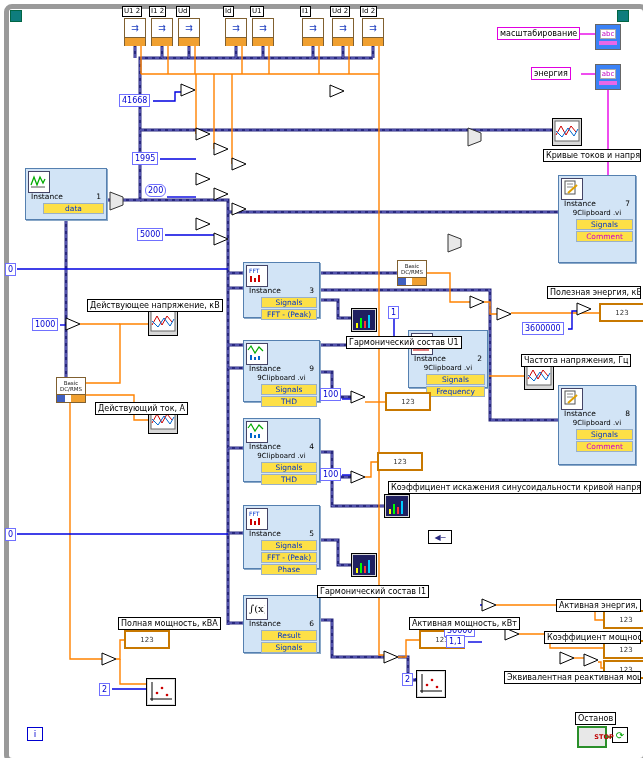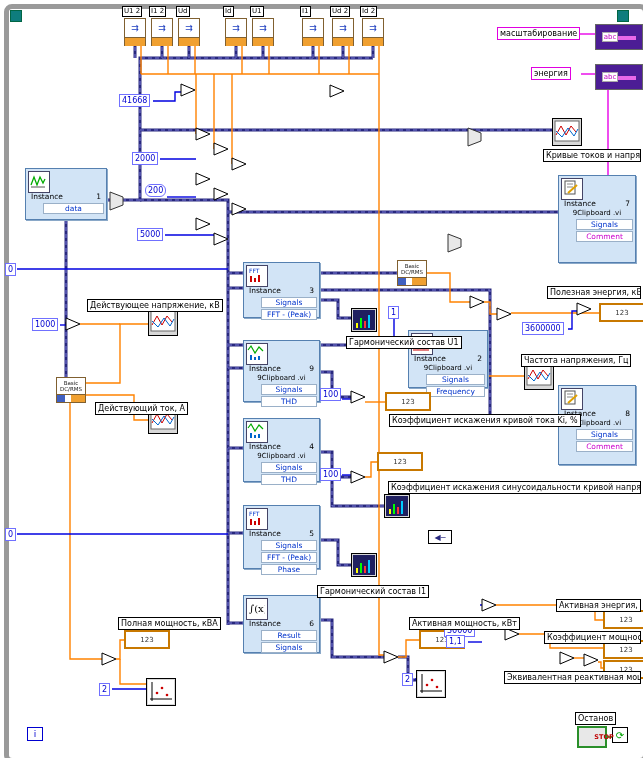--- a/index.html
+++ b/index.html
@@ -22,31 +22,31 @@
   .topnode .tn-bot{height:8px;background:#f0a030;border-top:1px solid #806030;}
   .tn-label{background:#fff;border:1px solid #000;font-size:7px;line-height:9px;
        padding:0 1px;white-space:nowrap;z-index:3;}
   .xvi{background:#d2e4f6;border:1px solid #5580b0;box-shadow:1px 1px 0 #8aa8c8;
        padding:1px;z-index:2;}
   .xvi-head{height:22px;display:flex;align-items:flex-start;}
   .xvi-icon{width:20px;height:20px;background:#fff;border:1px solid #446;margin:1px;}
   .xvi-name{display:flex;justify-content:space-between;font-size:7.5px;
        line-height:10px;padding:0 4px;color:#000;}
   .xvi-sub{font-size:7px;line-height:9px;text-align:center;color:#000;}
-  .xvi-row{background:#ffffff;border:1px solid #9ab0c8;font-size:7.5px;line-height:9px;
+  .xvi-row{background:#fde047;border:1px solid #9ab0c8;font-size:7.5px;line-height:9px;
        text-align:center;color:#0033cc;margin:1px 1px 0 16px;white-space:nowrap;overflow:hidden;}
   .xvi-row.comment{color:#cc00cc;}
   .num-ind{width:46px;height:19px;border:2px solid #c87800;background:#fff;
        display:flex;align-items:center;justify-content:center;font-size:7px;color:#333;}
   .icon-frame{border:1px solid #000;background:#d8d8d8;}
   .dcrms{width:30px;height:26px;border:1px solid #806030;background:#fff;
        font-size:5.5px;line-height:6px;text-align:center;padding-top:2px;color:#222;}
   .dcrms .strip{height:7px;margin-top:2px;background:linear-gradient(90deg,#4060c0 0 30%,#fff 30% 50%,#f0a030 50% 100%);border-top:1px solid #806030;}
-  .sctl{width:48px;height:26px;border:1px solid #666;background:#4c1d95;
-       display:flex;align-items:center;justify-content:center;}
+  .sctl{width:26px;height:26px;border:1px solid #666;background:#3b82f6;
+       display:flex;flex-direction:column;align-items:center;justify-content:center;}
   .sctl .g{font-size:7px;color:#c000c0;background:#fff;border:1px solid #aaa;padding:0 1px;}
   .sctl .pstrip{width:18px;height:4px;background:#e868e8;margin-top:2px;}
   .stopbtn{width:30px;height:22px;border:2px solid #2a8f2a;background:#e8e8e8;
        display:flex;align-items:center;justify-content:center;padding-left:24px;}
   .stopbtn span{color:#c00000;font-size:6.5px;font-weight:bold;}
   .condterm{width:16px;height:16px;border:1px solid #000;background:#fff;
        display:flex;align-items:center;justify-content:center;color:#00a000;font-size:10px;}
   .iterterm{width:16px;height:14px;border:1px solid #0000d0;background:#fff;
        display:flex;align-items:center;justify-content:center;color:#0000d0;font-size:9px;}
   .corner{width:12px;height:12px;background:#0e7d7d;border:1px solid #064;}
@@ -243,41 +243,40 @@
     <div class="abs node sctl" style="left: 595px; top: 24px;">
       <span class="g">abc</span>
       <span class="pstrip"></span>
     </div>
     <div class="abs node flabel pink" style="left: 531px; top: 67px;"><span>энергия</span></div>
     <div class="abs node sctl" style="left: 595px; top: 64px;">
       <span class="g">abc</span>
       <span class="pstrip"></span>
     </div>
     <div class="abs node const" style="left: 119px; top: 94px;"><span>41668</span></div>
-    <div class="abs node const" style="left: 132px; top: 152px;"><span>2000</span></div>
+    <div class="abs node const" style="left: 132px; top: 152px;"><span>1995</span></div>
     <div class="abs node const" style="left: 145px; top: 184px; border-radius: 6px;"><span>200</span></div>
     <div class="abs node const" style="left: 137px; top: 228px;"><span>5000</span></div>
     <div class="abs node const" style="left: 32px; top: 318px;"><span>1000</span></div>
     <div class="abs node const" style="left: 320px; top: 388px;"><span>100</span></div>
     <div class="abs node const" style="left: 320px; top: 468px;"><span>100</span></div>
     <div class="abs node const" style="left: 522px; top: 322px;"><span>3600000</span></div>
     <div class="abs node const" style="left: 444px; top: 624px;"><span>36000</span></div>
     <div class="abs node const" style="left: 388px; top: 306px;"><span>1</span></div>
     <div class="abs node const" style="left: 446px; top: 635px;"><span>1,1</span></div>
     <div class="abs node const" style="left: 99px; top: 683px;"><span>2</span></div>
     <div class="abs node const" style="left: 402px; top: 673px;"><span>2</span></div>
     <div class="abs node const" style="left: 5px; top: 263px;"><span>0</span></div>
     <div class="abs node const" style="left: 5px; top: 528px;"><span>0</span></div>
     <div class="abs node flabel" style="left: 543px; top: 149px; max-width: 98px; overflow: hidden;"><span>Кривые токов и напряжений</span></div>
     <div class="abs node flabel" style="left: 87px; top: 299px; max-width: 554px; overflow: hidden;"><span>Действующее напряжение, кВ</span></div>
     <div class="abs node flabel" style="left: 95px; top: 402px; max-width: 546px; overflow: hidden;"><span>Действующий ток, А</span></div>
     <div class="abs node flabel" style="left: 346px; top: 336px; max-width: 295px; overflow: hidden;"><span>Гармонический состав U1</span></div>
     <div class="abs node flabel" style="left: 317px; top: 585px; max-width: 324px; overflow: hidden;"><span>Гармонический состав I1</span></div>
     <div class="abs node flabel" style="left: 521px; top: 354px; max-width: 120px; overflow: hidden;"><span>Частота напряжения, Гц</span></div>
-    <div class="abs node flabel" style="left: 389px; top: 414px; max-width: 252px; overflow: hidden;"><span>Коэффициент искажения кривой тока Ki, %</span></div>
     <div class="abs node flabel" style="left: 388px; top: 481px; max-width: 253px; overflow: hidden;"><span>Коэффициент искажения синусоидальности кривой напряжения Ku, %</span></div>
     <div class="abs node flabel" style="left: 547px; top: 286px; max-width: 94px; overflow: hidden;"><span>Полезная энергия, кВт ч</span></div>
     <div class="abs node flabel" style="left: 556px; top: 599px; max-width: 85px; overflow: hidden;"><span>Активная энергия, кВт ч</span></div>
     <div class="abs node flabel" style="left: 409px; top: 617px; max-width: 232px; overflow: hidden;"><span>Активная мощность, кВт</span></div>
     <div class="abs node flabel" style="left: 544px; top: 631px; max-width: 97px; overflow: hidden;"><span>Коэффициент мощности Км</span></div>
     <div class="abs node flabel" style="left: 504px; top: 671px; max-width: 137px; overflow: hidden;"><span>Эквивалентная реактивная мощность, квар</span></div>
     <div class="abs node flabel" style="left: 118px; top: 617px; max-width: 523px; overflow: hidden;"><span>Полная мощность, кВА</span></div>
     <div class="abs node flabel" style="left: 575px; top: 712px; max-width: 66px; overflow: hidden;"><span>Останов</span></div>
     <div class="abs node xvi" style="left: 25px; top: 168px; width: 82px; height: 52px;">
       <div class="xvi-head">

